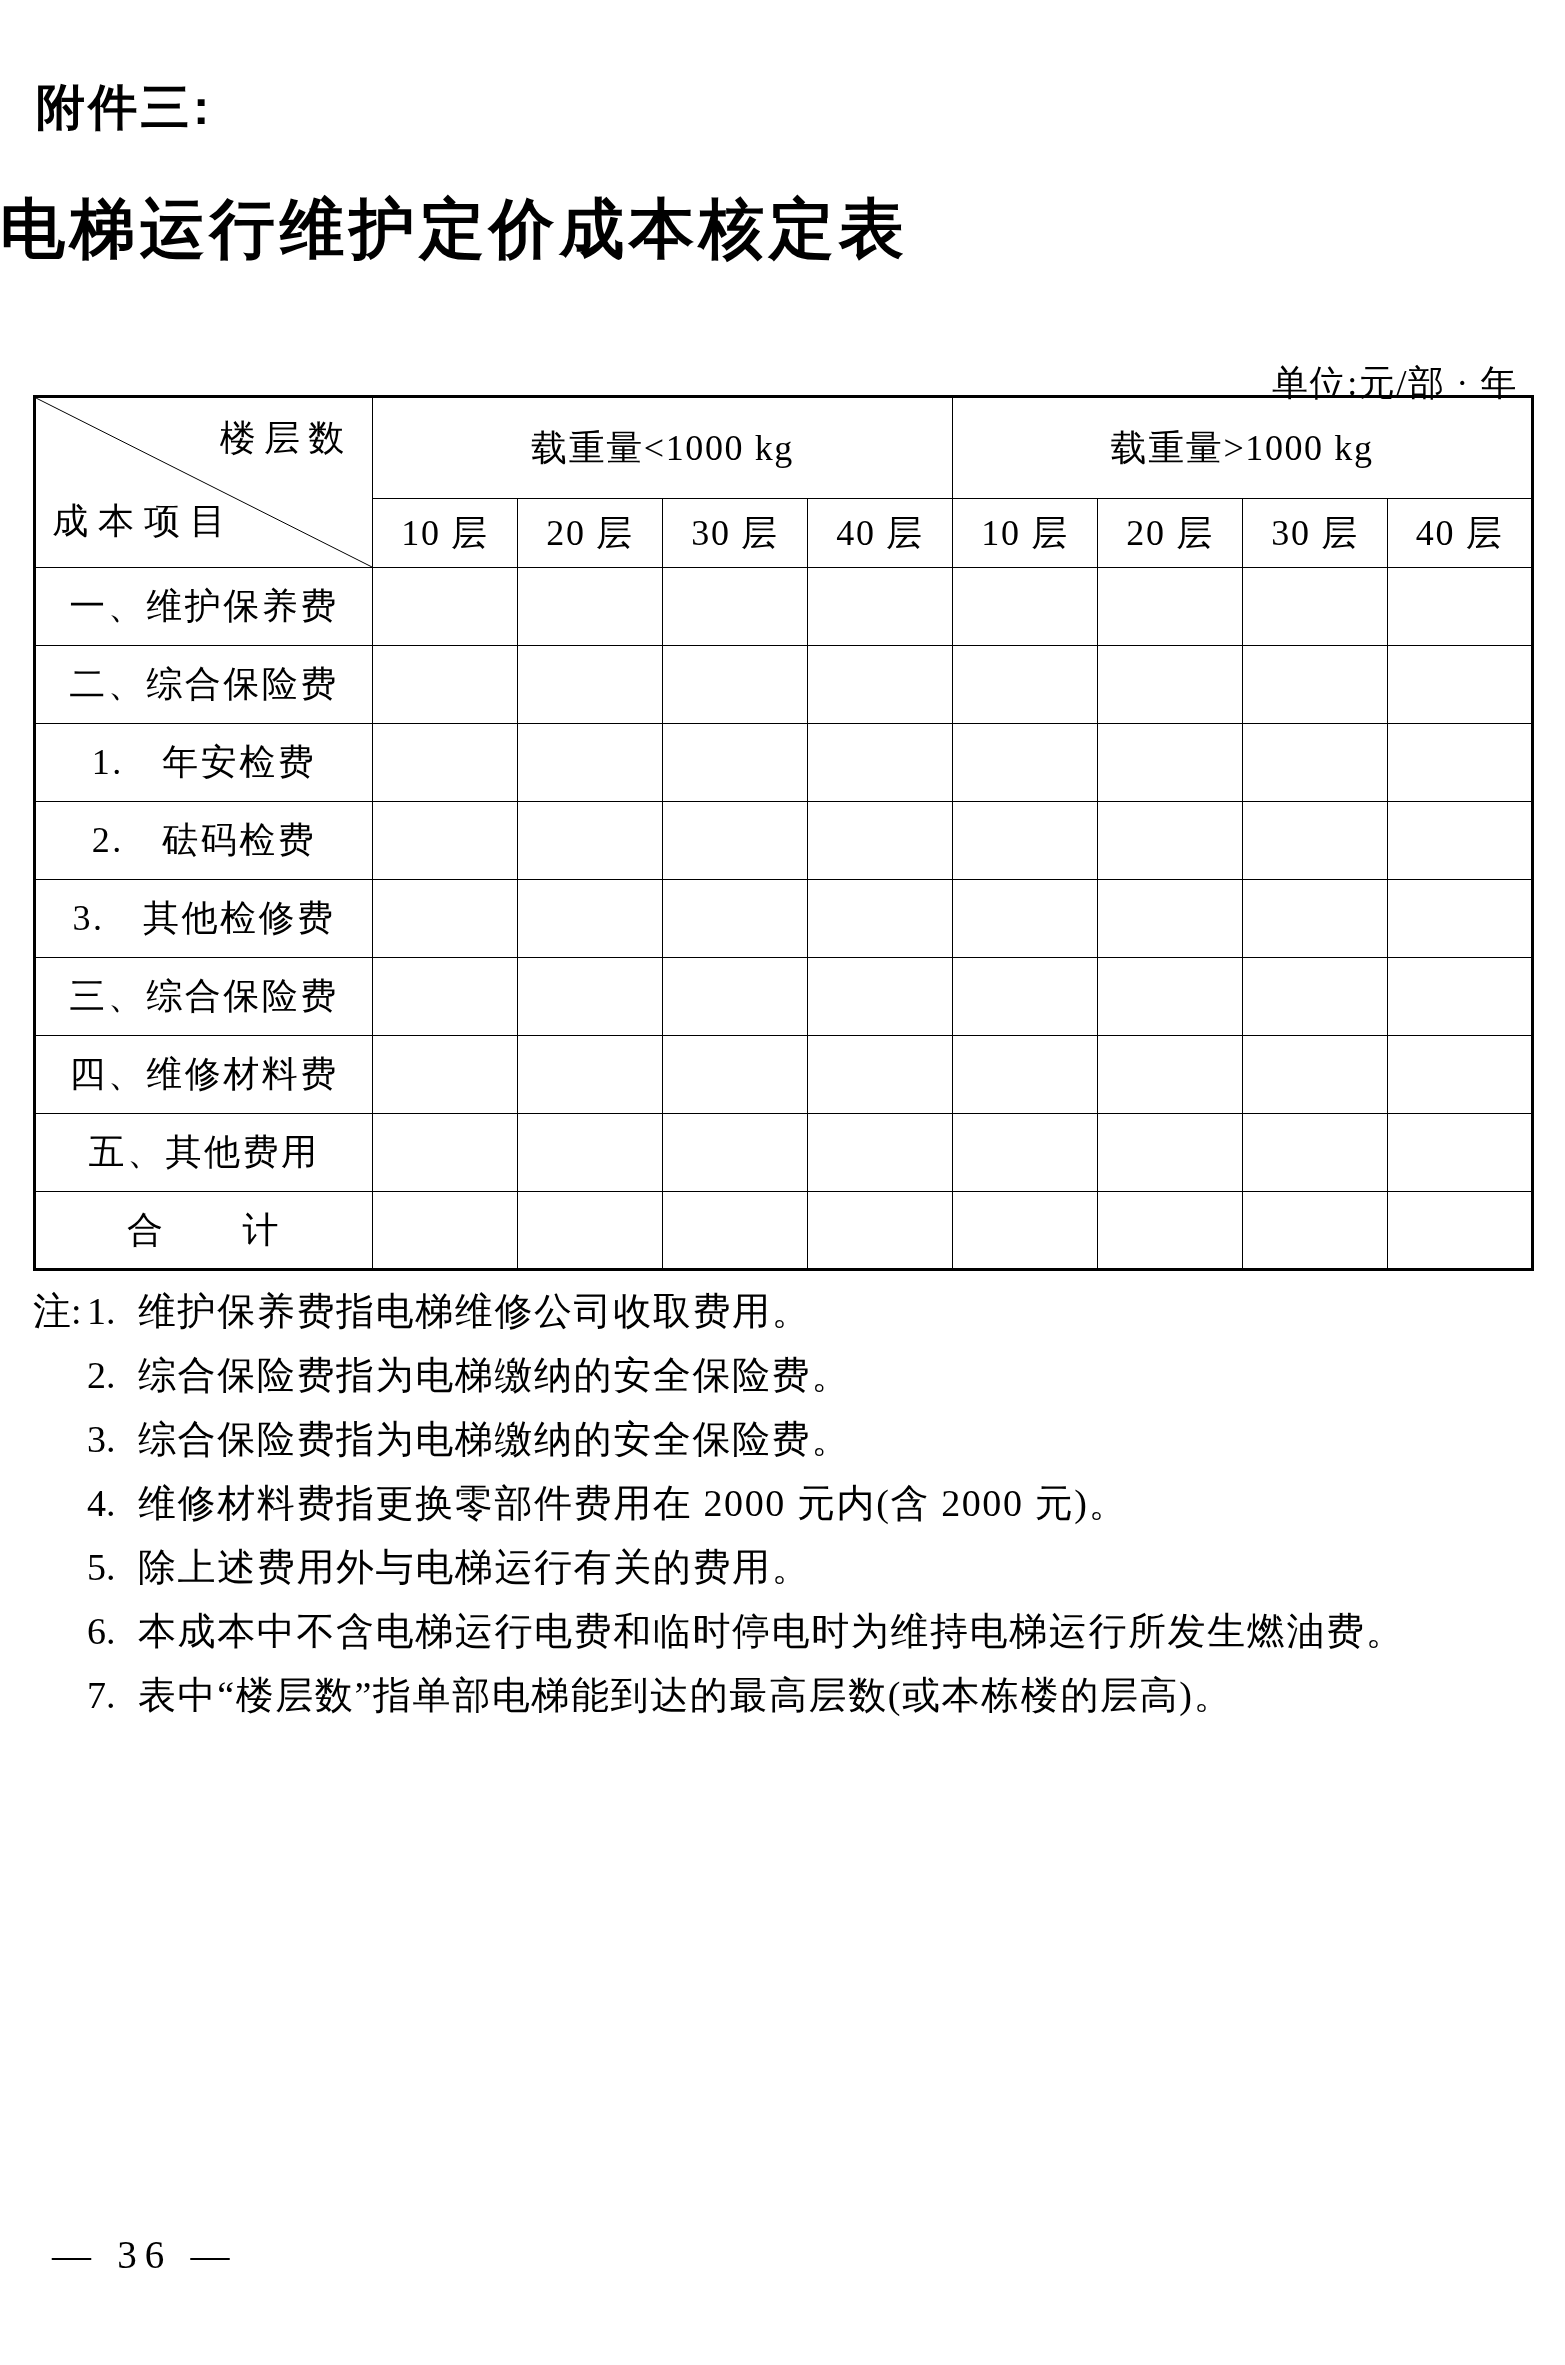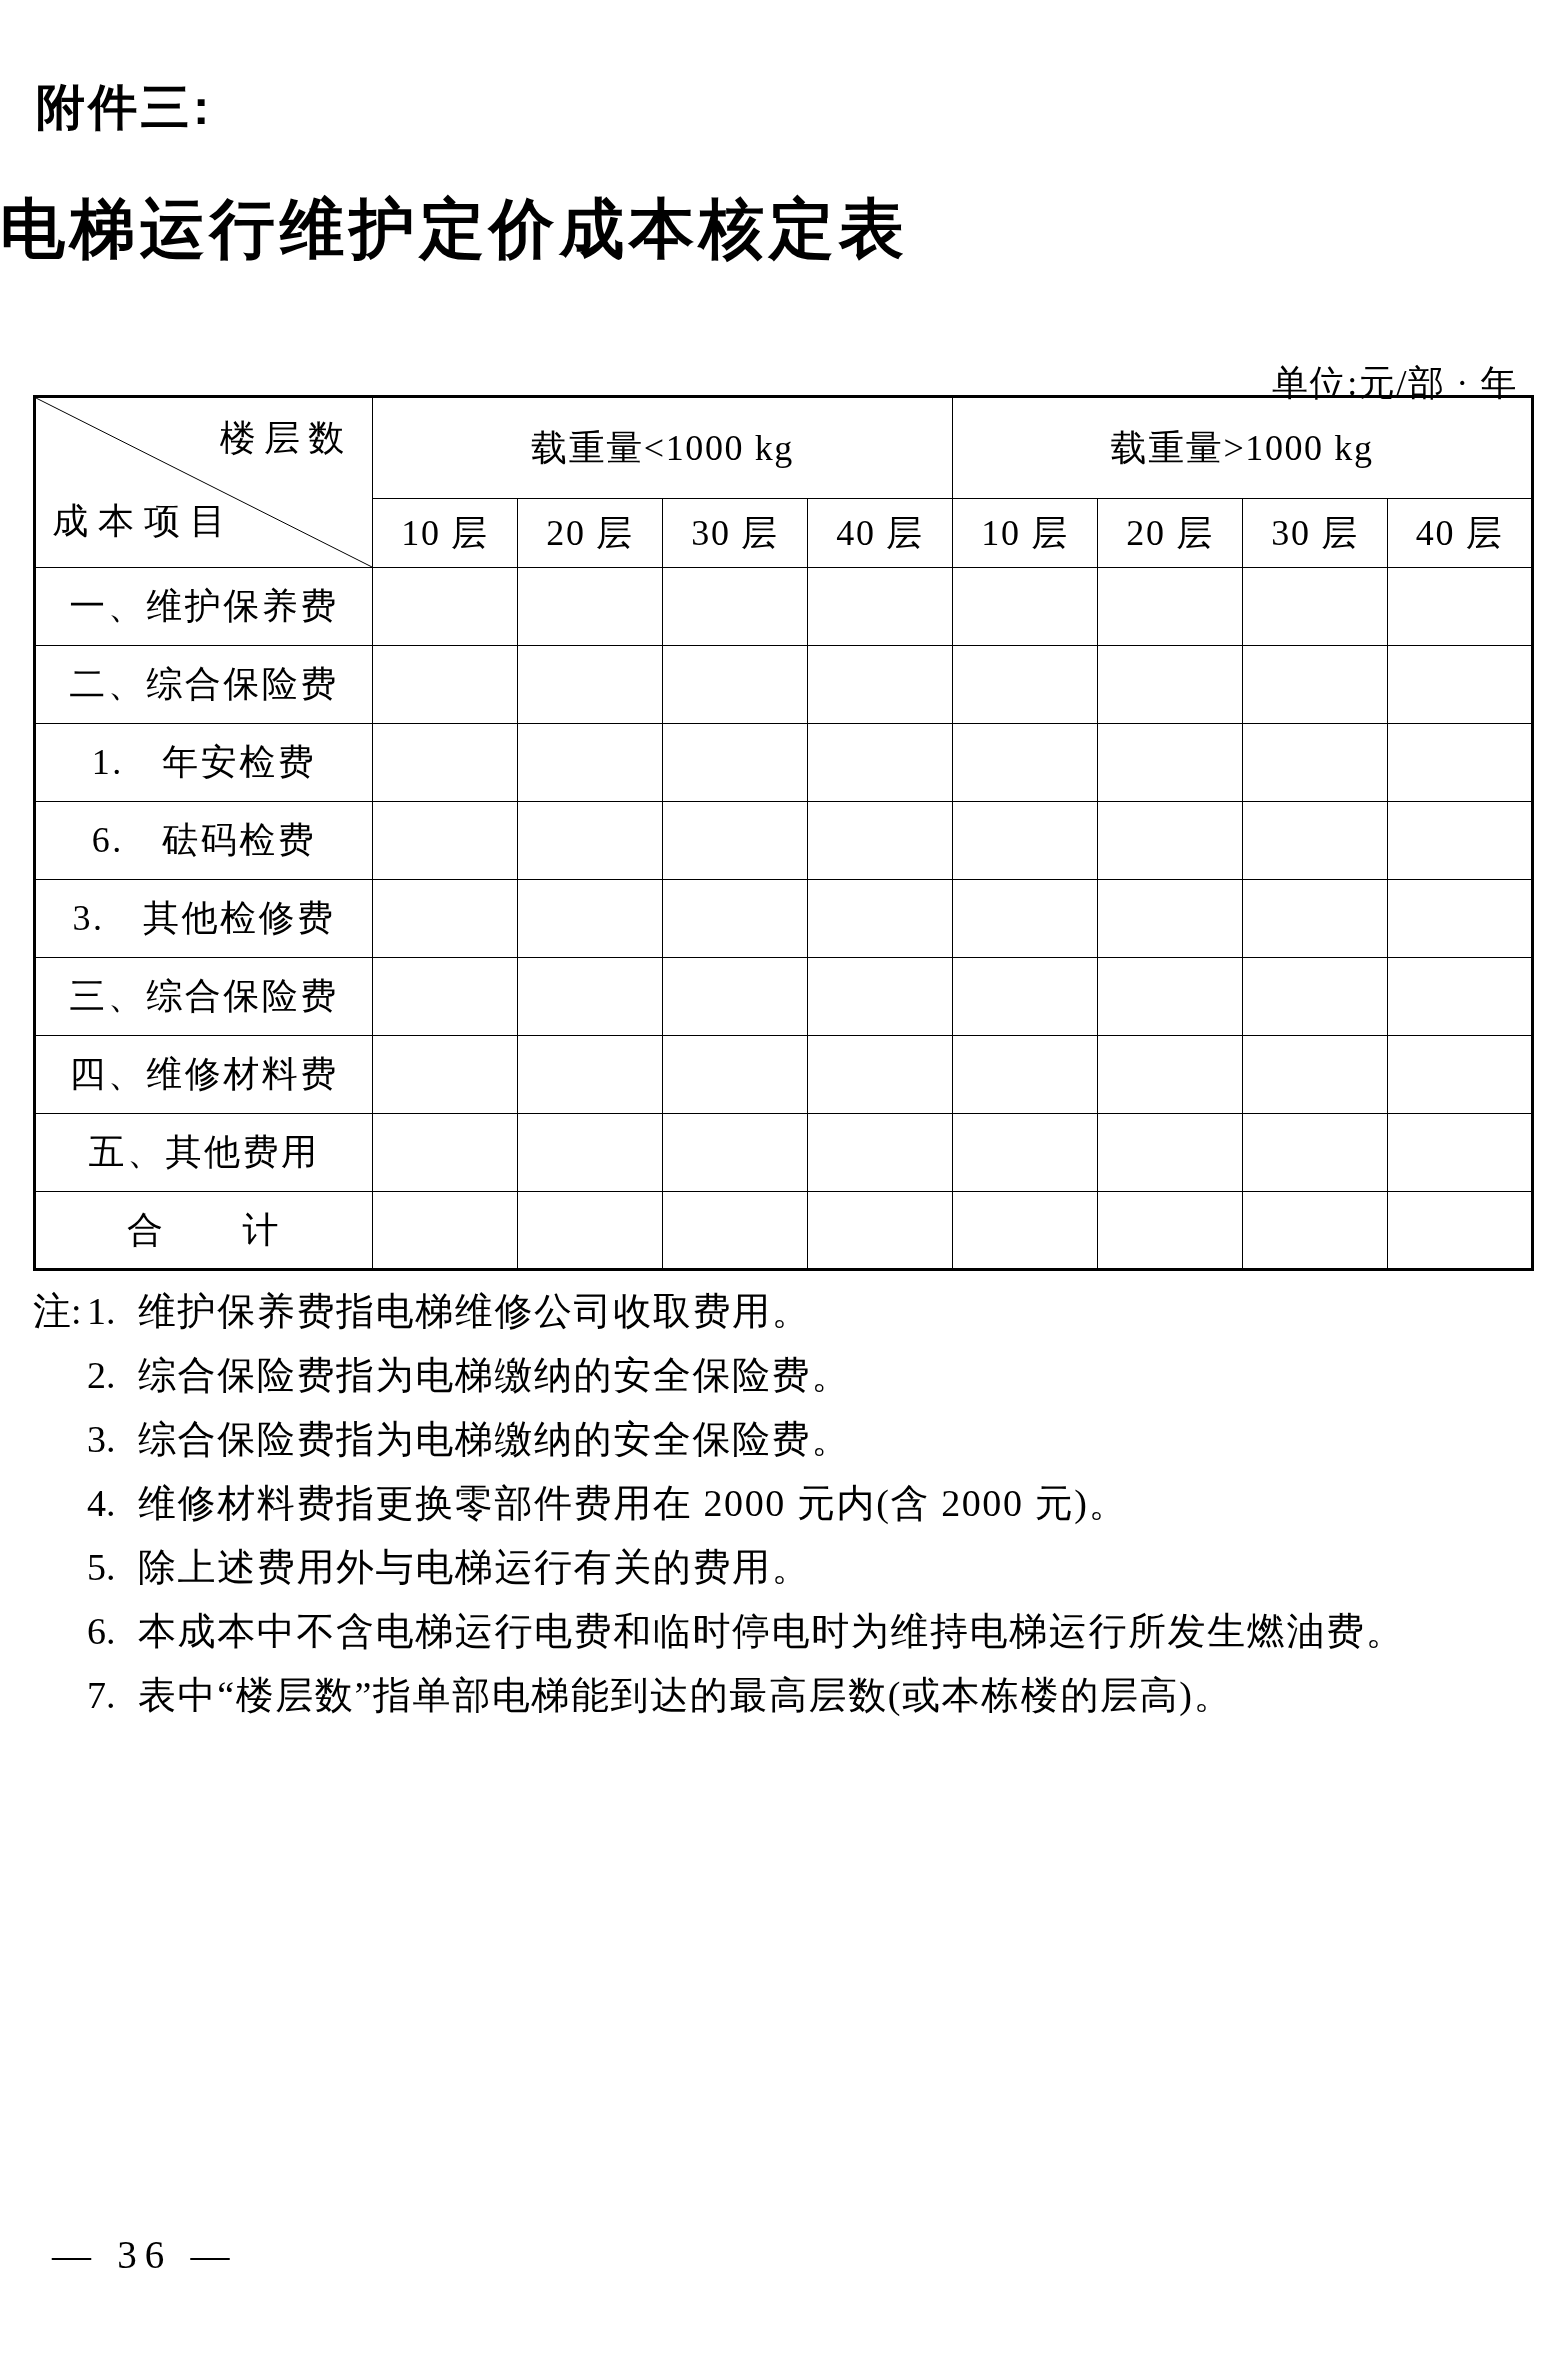--- a/index.html
+++ b/index.html
@@ -174,21 +174,21 @@
       <td></td>
           <td></td>
           <td></td>
           <td></td>
       <td class="mid"></td>
           <td></td>
           <td></td>
           <td></td>
     </tr>
     <tr class="drow">
-      <td class="lbl lbl-sub">6.　砝码检费</td>
+      <td class="lbl lbl-sub">2.　砝码检费</td>
       <td></td>
           <td></td>
           <td></td>
           <td></td>
       <td class="mid"></td>
           <td></td>
           <td></td>
           <td></td>
     </tr>
     <tr class="drow">

